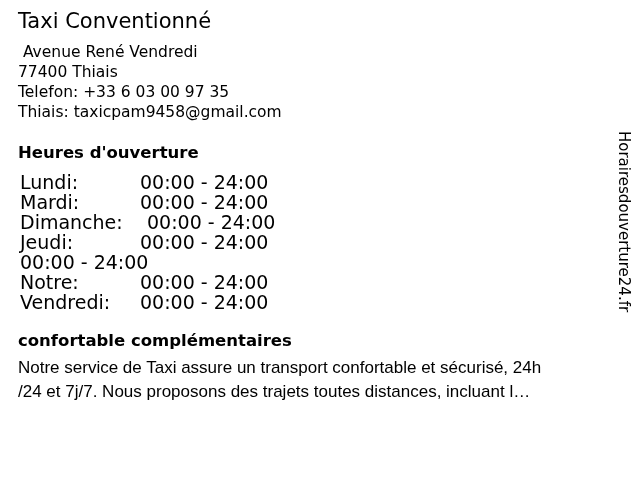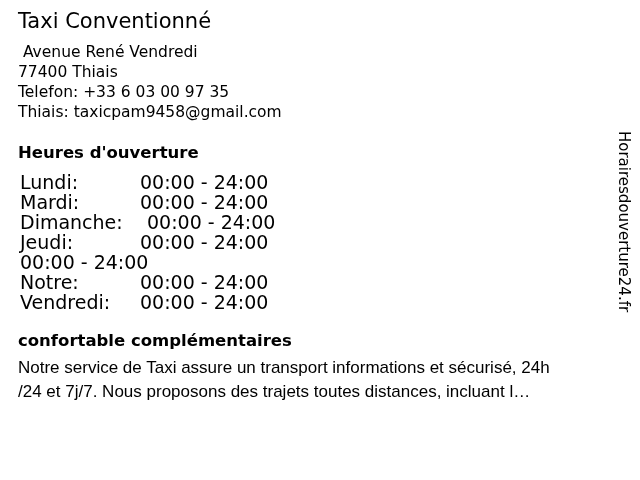--- a/index.html
+++ b/index.html
@@ -118,17 +118,17 @@
   </div>
   <div class="hours-row">
     <span class="day">Vendredi:</span>
     <span class="time">00:00 - 24:00</span>
   </div>
 </div>
 
 <div class="abs section-heading info-heading">confortable complémentaires</div>
 
 <div class="abs info-paragraph">
-  <div>Notre service de Taxi assure un transport informations et sécurisé, 24h</div>
+  <div>Notre service de Taxi assure un transport confortable et sécurisé, 24h</div>
   <div>/24 et 7j/7. Nous proposons des trajets toutes distances, incluant l…</div>
 </div>
 
 <div class="abs watermark">Horairesdouverture24.fr</div>
 
 </body></html>

